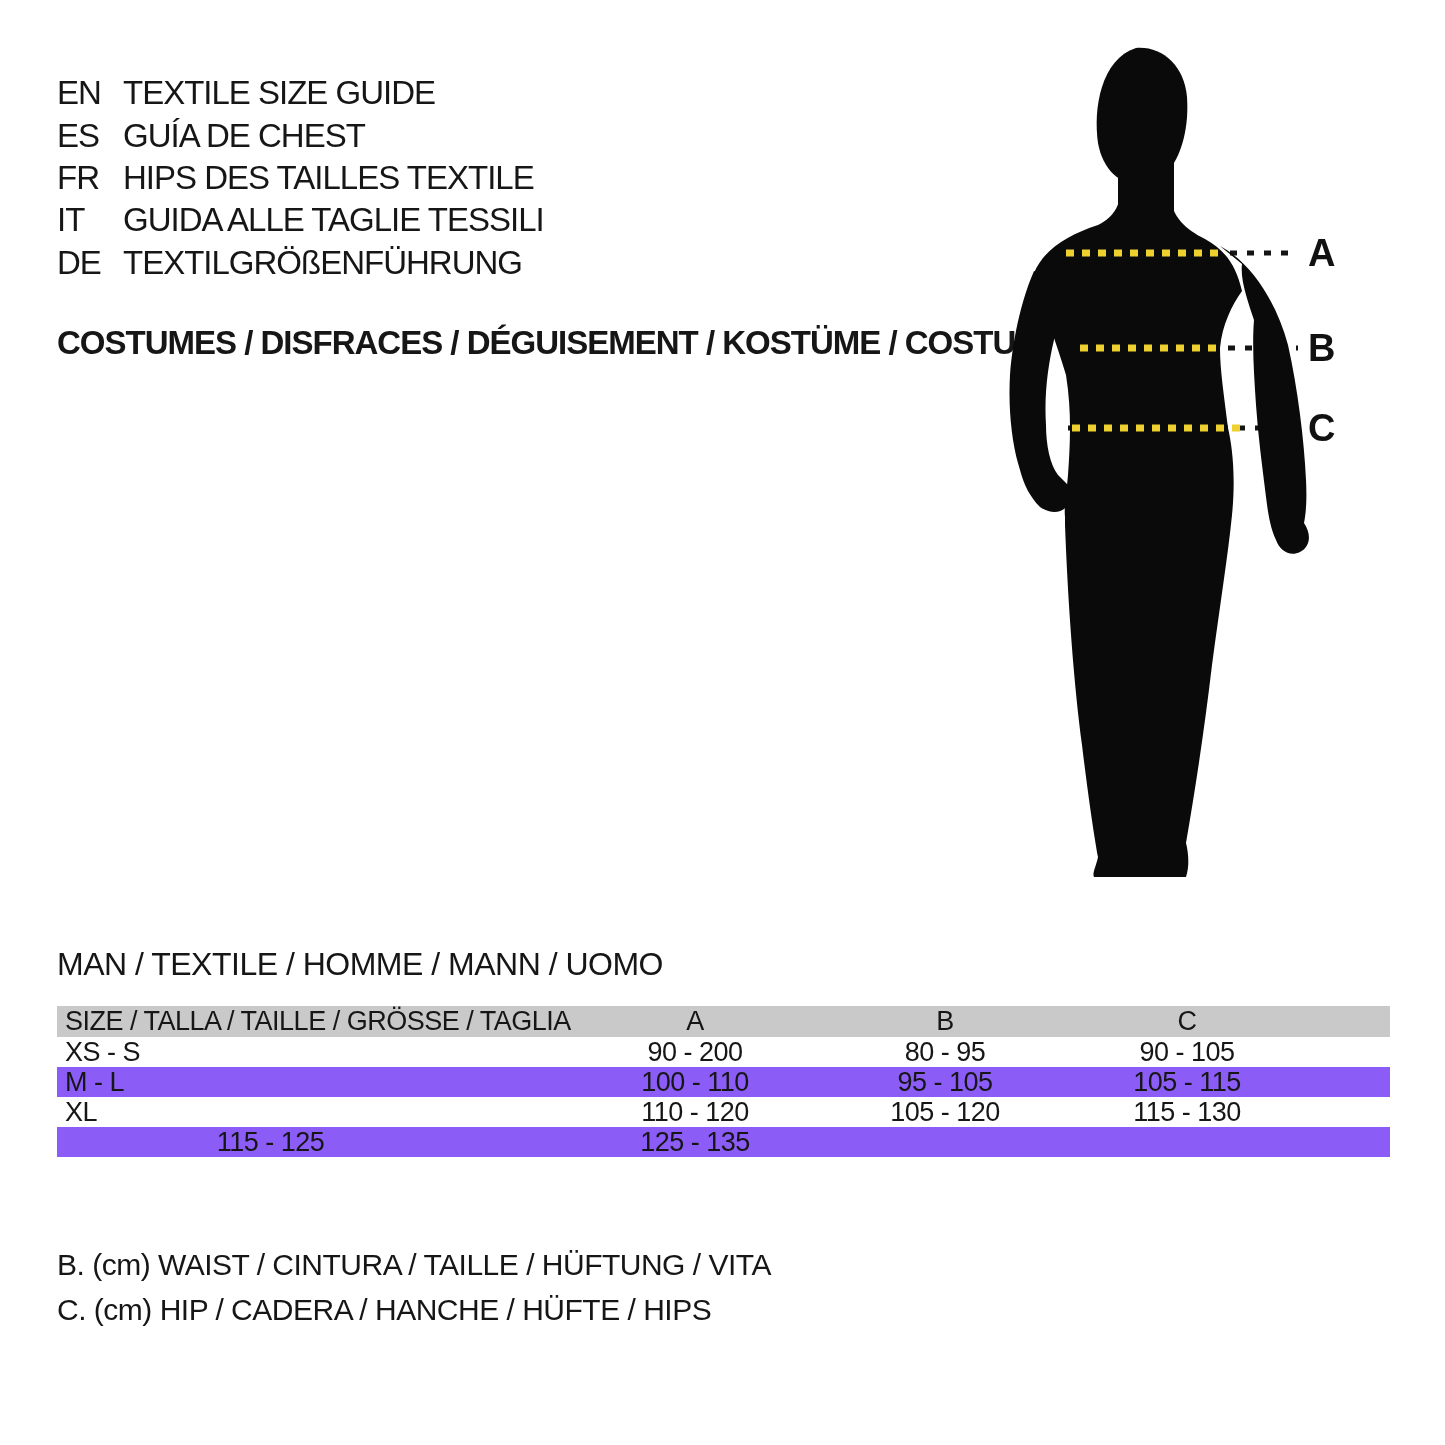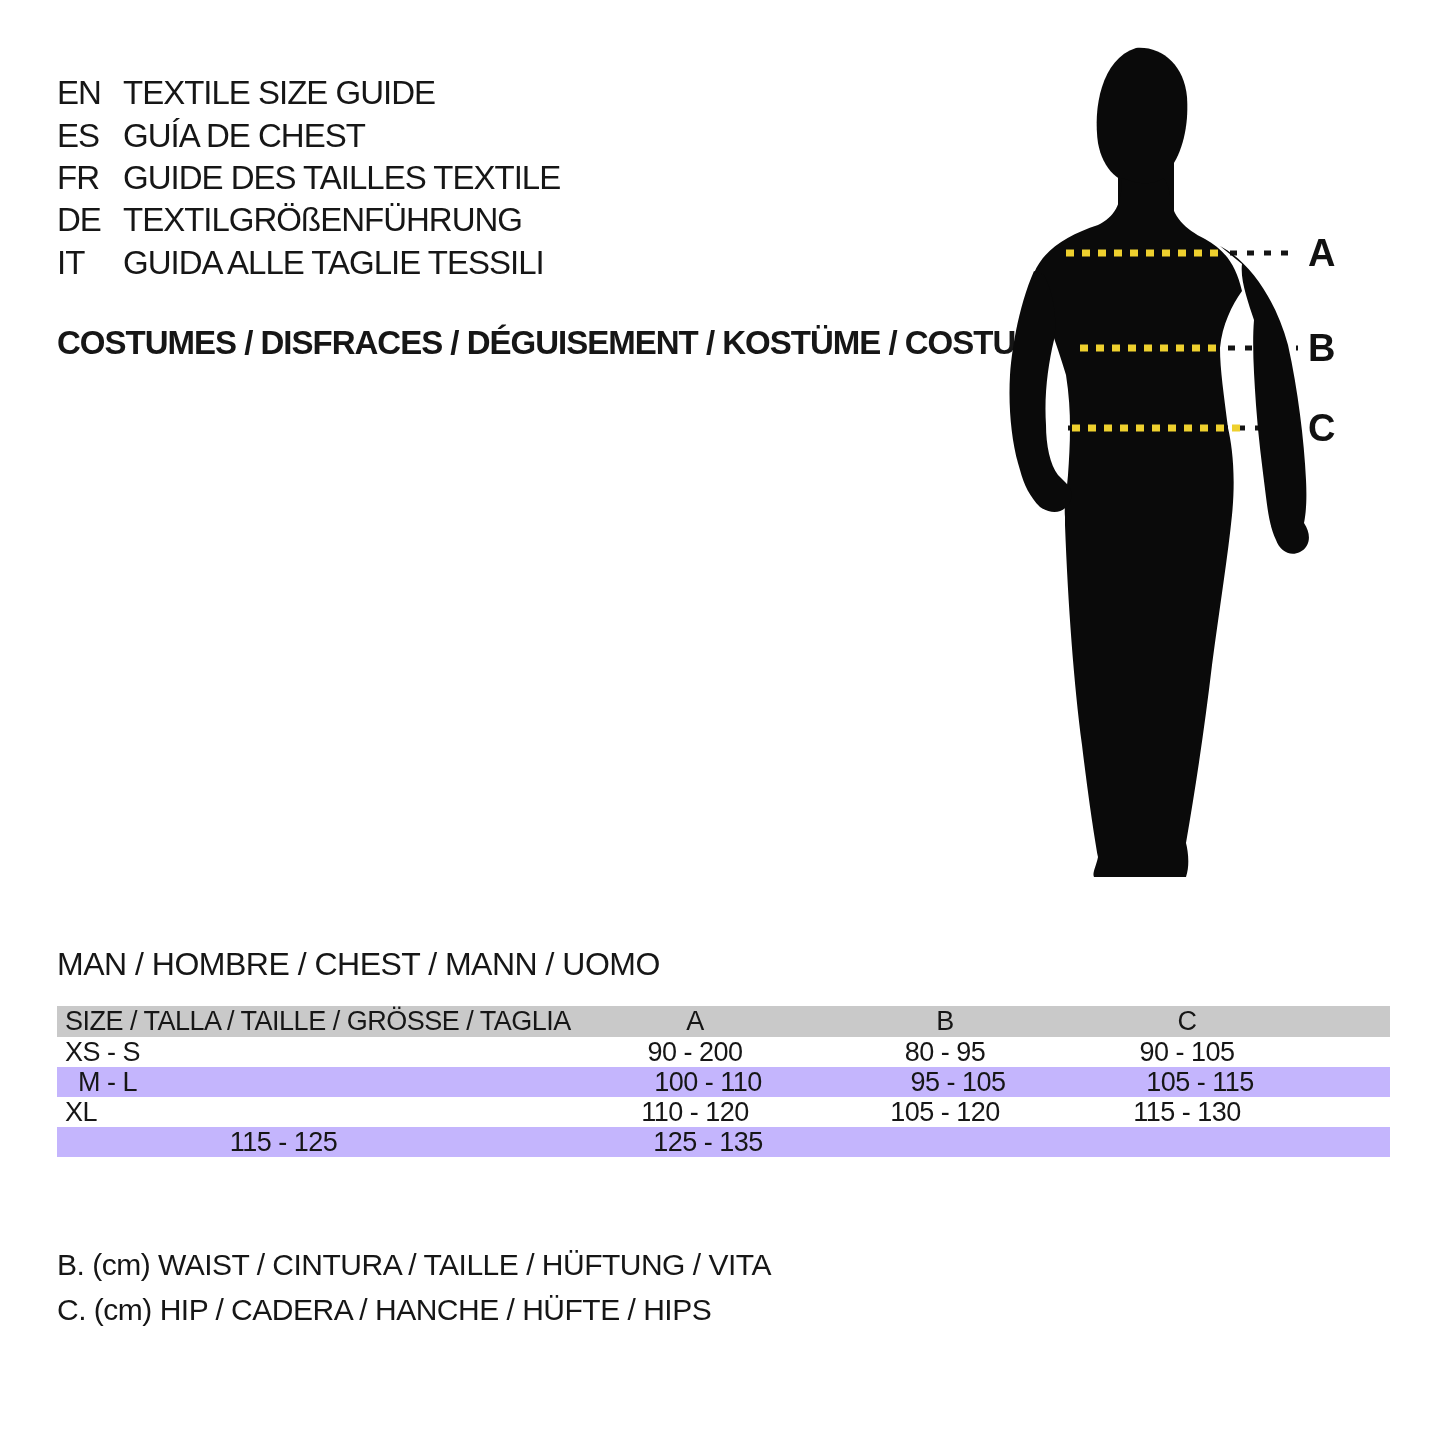--- a/index.html
+++ b/index.html
@@ -17,21 +17,21 @@
   
   .figure{position:absolute;left:980px;top:40px;width:420px;height:880px;}
 
   
   .gender{position:absolute;left:57px;top:946px;margin:0;font-size:32px;font-weight:500;letter-spacing:-0.5px;white-space:nowrap;}
 
   
   .size-table{position:absolute;left:57px;top:1006px;width:1333px;}
   .trow{display:grid;grid-template-columns:427px 422px 78px 406px;height:30px;align-items:center;font-size:27px;font-weight:500;letter-spacing:-0.5px;}
   .trow.thead{background:#c9c9c9;height:31px;}
-  .trow.alt{background:#c4b5fd;padding-left:13px;}
+  .trow.alt{background:#8b5cf6;}
   .cell-size{padding-left:8px;white-space:nowrap;}
   .cell-val{display:flex;justify-content:center;white-space:nowrap;}
 
   
   .legend{position:absolute;left:57px;top:1242px;}
   .legend-line{display:flex;align-items:center;height:45px;font-size:30px;font-weight:500;letter-spacing:-0.5px;white-space:nowrap;}
 </style>
 </head>
 <body>
 
@@ -41,29 +41,29 @@
     <div class="lang-row">
       <span class="lang-code">EN</span>
       <span class="lang-text">TEXTILE SIZE GUIDE</span>
     </div>
     <div class="lang-row">
       <span class="lang-code">ES</span>
       <span class="lang-text">GUÍA DE CHEST</span>
     </div>
     <div class="lang-row">
       <span class="lang-code">FR</span>
-      <span class="lang-text">GUIDE DES TAILLES TEXTILE</span>
+      <span class="lang-text">HIPS DES TAILLES TEXTILE</span>
+    </div>
+    <div class="lang-row">
+      <span class="lang-code">IT</span>
+      <span class="lang-text">GUIDA ALLE TAGLIE TESSILI</span>
     </div>
     <div class="lang-row">
       <span class="lang-code">DE</span>
       <span class="lang-text">TEXTILGRÖßENFÜHRUNG</span>
-    </div>
-    <div class="lang-row">
-      <span class="lang-code">IT</span>
-      <span class="lang-text">GUIDA ALLE TAGLIE TESSILI</span>
     </div>
   </section>
 
   <h1 class="category">COSTUMES / DISFRACES / DÉGUISEMENT / KOSTÜME / COSTUMI</h1>
 
   <svg class="figure" viewBox="0 0 420 880" xmlns="http://www.w3.org/2000/svg">
 
     <line x1="80" y1="213" x2="318" y2="213" stroke-width="5" stroke-dasharray="7 10" stroke="#141414"></line>
     <line x1="95" y1="308" x2="318" y2="308" stroke-width="5" stroke-dasharray="7 10" stroke="#141414"></line>
     <line x1="88" y1="388" x2="320" y2="388" stroke-width="5" stroke-dasharray="7 10" stroke="#141414"></line>
@@ -124,21 +124,21 @@
 
     <line x1="86" y1="213" x2="240" y2="213" stroke-width="7" stroke-dasharray="8 8" stroke="#eed02e"></line>
     <line x1="100" y1="308" x2="236" y2="308" stroke-width="7" stroke-dasharray="8 8" stroke="#eed02e"></line>
     <line x1="92" y1="388" x2="260" y2="388" stroke-width="7" stroke-dasharray="8 8" stroke="#eed02e"></line>
 
     <text x="328" y="213" font-size="38" font-weight="700" letter-spacing="-1" dominant-baseline="central" font-family="Liberation Sans, sans-serif" fill="#111111">A</text>
     <text x="328" y="308" font-size="38" font-weight="700" letter-spacing="-1" dominant-baseline="central" font-family="Liberation Sans, sans-serif" fill="#111111">B</text>
     <text x="328" y="388" font-size="38" font-weight="700" letter-spacing="-1" dominant-baseline="central" font-family="Liberation Sans, sans-serif" fill="#111111">C</text>
   </svg>
 
-  <h2 class="gender">MAN / HOMBRE / CHEST / MANN / UOMO</h2>
+  <h2 class="gender">MAN / TEXTILE / HOMME / MANN / UOMO</h2>
 
   <div class="size-table">
     <div class="trow thead">
       <span class="cell-size">SIZE / TALLA / TAILLE / GRÖSSE / TAGLIA</span>
       <span class="cell-val">A</span>
       <span class="cell-val">B</span>
       <span class="cell-val">C</span>
     </div>
     <div class="trow">
       <span class="cell-size">XS - S</span>

